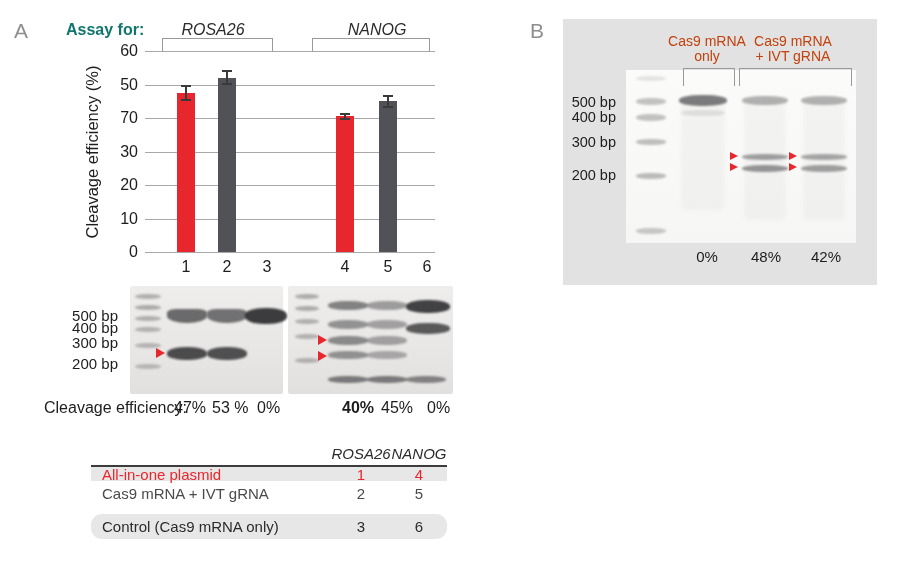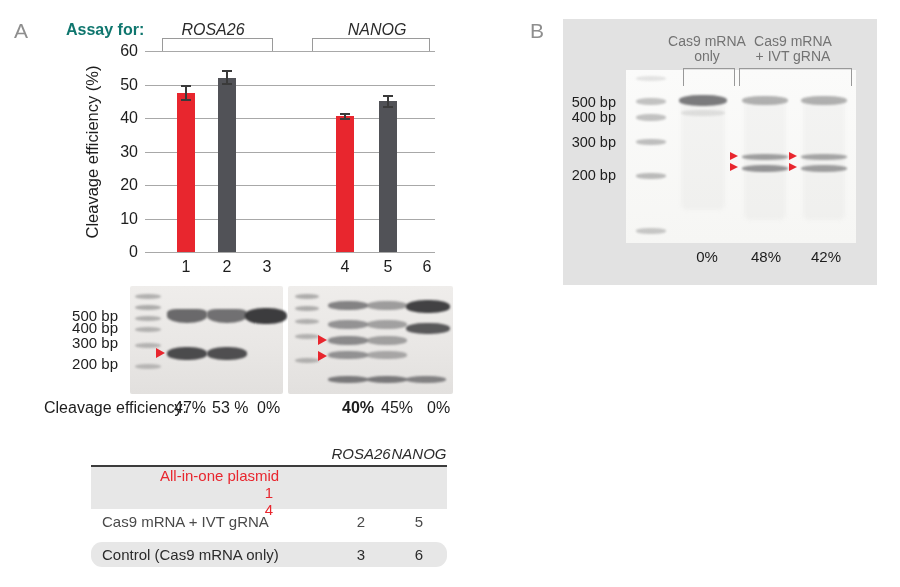--- a/index.html
+++ b/index.html
@@ -40,21 +40,21 @@
   .c-label { width:240px; padding-left:11px; }
   .c-num { width:60px; text-align:center; }
   .c-num2 { width:56px; text-align:center; }
   .row-gray { background:#e7e7e7; }
   .gene-h { font-style:italic; }
   .tbl-divider { height:2px; background:#3c3c3c; }
   .red-text { color:#e8262e; }
 
   
   .pb-box { position:absolute; left:563px; top:19px; width:314px; height:266px; background:#e2e2e2; }
-  .pb-header { position:absolute; transform:translateX(-50%); text-align:center; font-size:14px; line-height:15px; color:#737373; white-space:nowrap; }
+  .pb-header { position:absolute; transform:translateX(-50%); text-align:center; font-size:14px; line-height:15px; color:#c2410c; white-space:nowrap; }
   .bracket-b { position:absolute; border:1.5px solid #999; border-bottom:none; }
   .pb-val { position:absolute; transform:translateX(-50%); font-size:15px; color:#1d1d1d; }
 </style>
 </head>
 <body>
 
 <div class="fig">
 
   <div class="abs panel-letter" style="left:14px; top:19px;">A</div>
 
@@ -81,21 +81,21 @@
       <div class="bar" style="left: 191px; height: 135.675px; background: rgb(232, 38, 46);"></div>
       <div class="errbar" style="left: 195px; bottom: 132.325px; height: 6.7px;"></div>
       <div class="bar" style="left: 234px; height: 150.75px; background: rgb(81, 82, 87);"></div>
       <div class="errbar" style="left: 238px; bottom: 144.385px; height: 12.73px;"></div>
     </div>
   <div id="yticks">
       <div class="ytick" style="left: 100px; top: 243px; position: absolute;">0</div>
       <div class="ytick" style="left: 100px; top: 209.5px; position: absolute;">10</div>
       <div class="ytick" style="left: 100px; top: 176px; position: absolute;">20</div>
       <div class="ytick" style="left: 100px; top: 142.5px; position: absolute;">30</div>
-      <div class="ytick" style="left: 100px; top: 109px; position: absolute;">40</div>
+      <div class="ytick" style="left: 100px; top: 109px; position: absolute;">70</div>
       <div class="ytick" style="left: 100px; top: 75.5px; position: absolute;">50</div>
       <div class="ytick" style="left: 100px; top: 42px; position: absolute;">60</div>
     </div>
   <div id="xticks">
       <div class="xtick" style="left: 186px; top: 258px; position: absolute;">1</div>
       <div class="xtick" style="left: 227px; top: 258px; position: absolute;">2</div>
       <div class="xtick" style="left: 267px; top: 258px; position: absolute;">3</div>
       <div class="xtick" style="left: 345px; top: 258px; position: absolute;">4</div>
       <div class="xtick" style="left: 388px; top: 258px; position: absolute;">5</div>
       <div class="xtick" style="left: 427px; top: 258px; position: absolute;">6</div>
@@ -160,21 +160,21 @@
   <div class="abs cleave-line" style="left:381px; top:399px;">45%</div>
   <div class="abs cleave-line" style="left:427px; top:399px;">0%</div>
 
   <div class="tbl">
     <div class="trow" style="height:24px;">
       <div class="c-label"></div>
       <div class="c-num gene-h">ROSA26</div>
       <div class="c-num2 gene-h">NANOG</div>
     </div>
     <div class="tbl-divider"></div>
-    <div class="trow row-gray red-text" style="height:42px;flex-direction:column;">
+    <div class="trow row-gray red-text" style="height:14px;">
       <div class="c-label">All-in-one plasmid</div>
       <div class="c-num">1</div>
       <div class="c-num2">4</div>
     </div>
     <div class="trow" style="height:25px; color:#4a4a4a;">
       <div class="c-label">Cas9 mRNA + IVT gRNA</div>
       <div class="c-num">2</div>
       <div class="c-num2">5</div>
     </div>
     <div style="height:8px;"></div>

